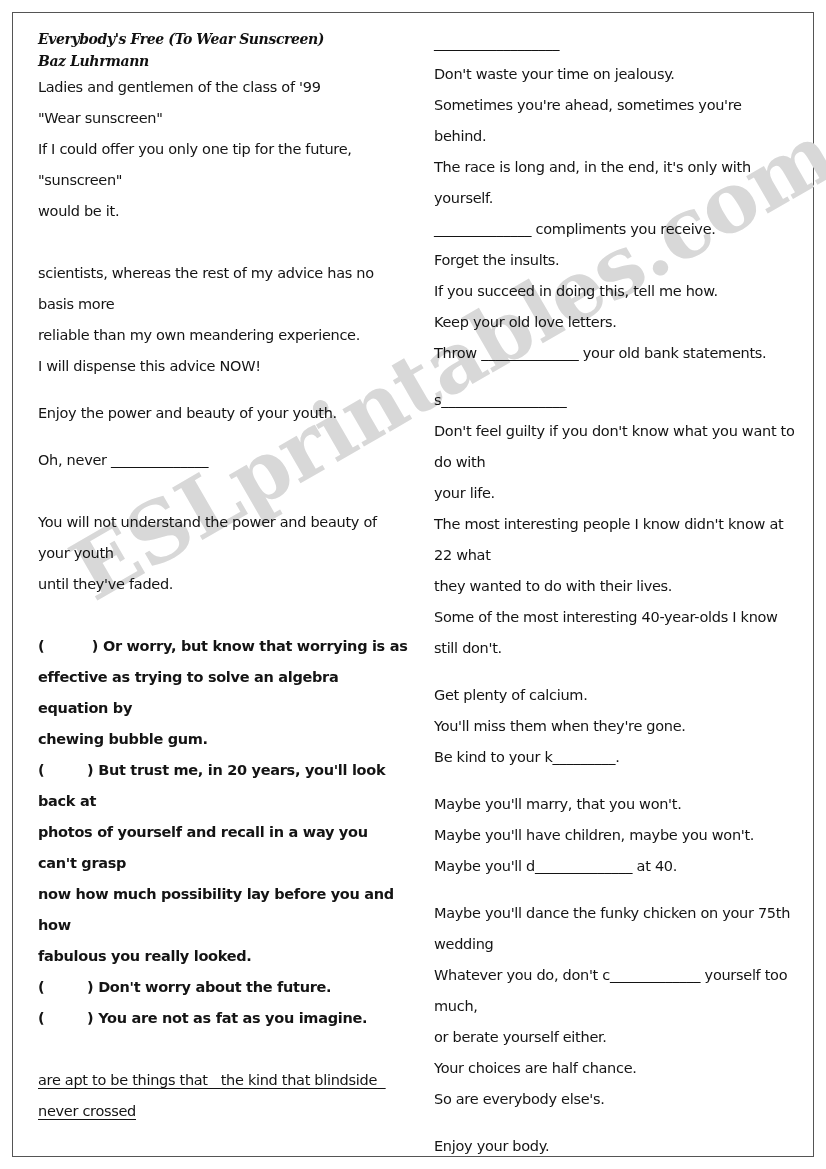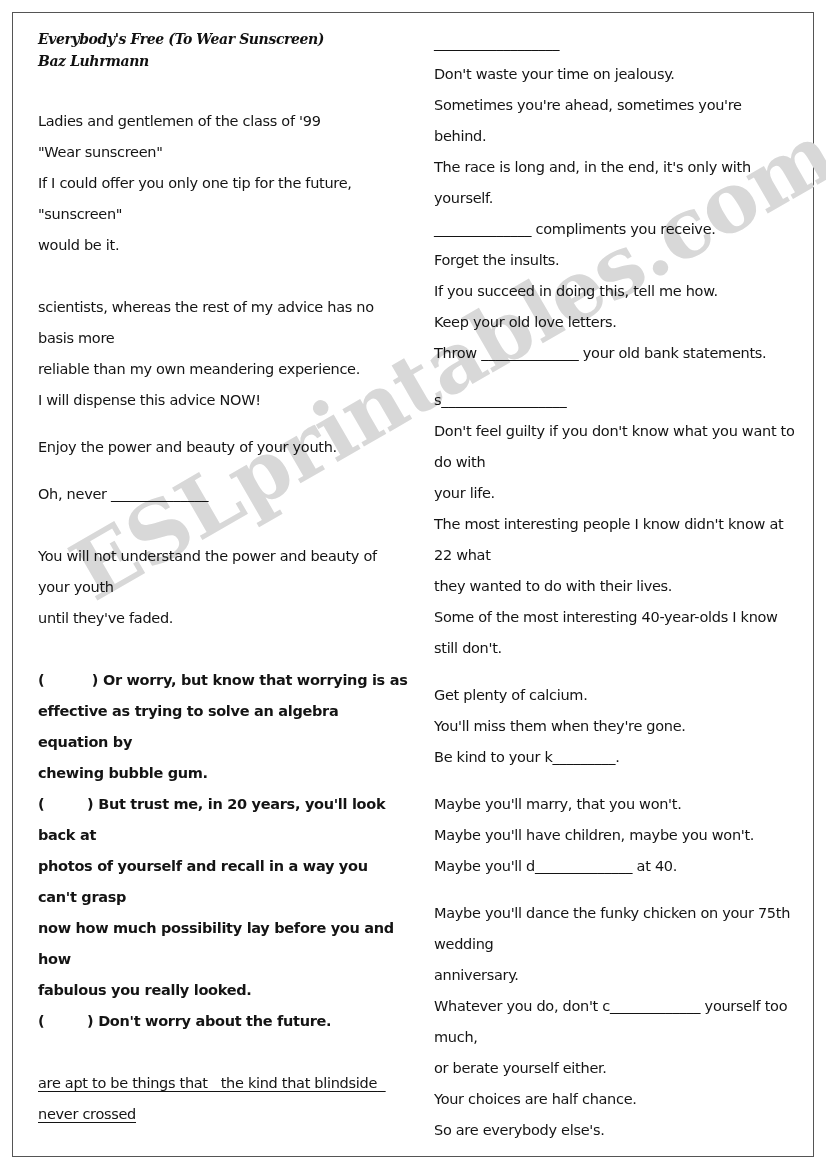--- a/index.html
+++ b/index.html
@@ -68,21 +68,20 @@
     width: 362px;
   }
   .title-block {
     font-family: "DejaVu Serif", serif;
     font-style: italic;
     font-weight: bold;
     font-size: 14px;
     line-height: 22px;
     letter-spacing: -0.4px;
     color: #111;
-    margin-bottom: 34px;
   }
   .line {
     white-space: pre-wrap;
   }
   .gap {
     height: 31px;
   }
   .gap-sm {
     height: 16px;
   }
@@ -128,20 +127,21 @@
         <div class="line">until they've faded.</div>
         <div class="gap"></div>
         <div class="line bold">(          ) Or worry, but know that worrying is as</div>
         <div class="line bold">effective as trying to solve an algebra equation by</div>
         <div class="line bold">chewing bubble gum.</div>
         <div class="line bold">(         ) But trust me, in 20 years, you'll look back at</div>
         <div class="line bold">photos of yourself and recall in a way you can't grasp</div>
         <div class="line bold">now how much possibility lay before you and how</div>
         <div class="line bold">fabulous you really looked.</div>
         <div class="line bold">(         ) Don't worry about the future.</div>
+        <div class="line bold">(         ) You are not as fat as you imagine.</div>
         <div class="gap"></div>
         <div class="line underlined">are apt to be things that   the kind that blindside  never crossed</div>
       </div>
   </div>
 
   <div class="col" id="col-right">
     <div id="right-lines">
         <div class="line">__________________</div>
         <div class="line">Don't waste your time on jealousy.</div>
         <div class="line">Sometimes you're ahead, sometimes you're behind.</div>
@@ -161,21 +161,20 @@
         <div class="gap-sm"></div>
         <div class="line">Get plenty of calcium.</div>
         <div class="line">You'll miss them when they're gone.</div>
         <div class="line">Be kind to your k_________.</div>
         <div class="gap-sm"></div>
         <div class="line">Maybe you'll marry, that you won't.</div>
         <div class="line">Maybe you'll have children, maybe you won't.</div>
         <div class="line">Maybe you'll d______________ at 40.</div>
         <div class="gap-sm"></div>
         <div class="line">Maybe you'll dance the funky chicken on your 75th wedding</div>
-        <div class="line">anniversary.</div>
         <div class="line">Whatever you do, don't c_____________ yourself too much,</div>
         <div class="line">or berate yourself either.</div>
         <div class="line">Your choices are half chance.</div>
         <div class="line">So are everybody else's.</div>
         <div class="gap-sm"></div>
         <div class="line">Enjoy your body.</div>
       </div>
   </div>
 
 </div>

